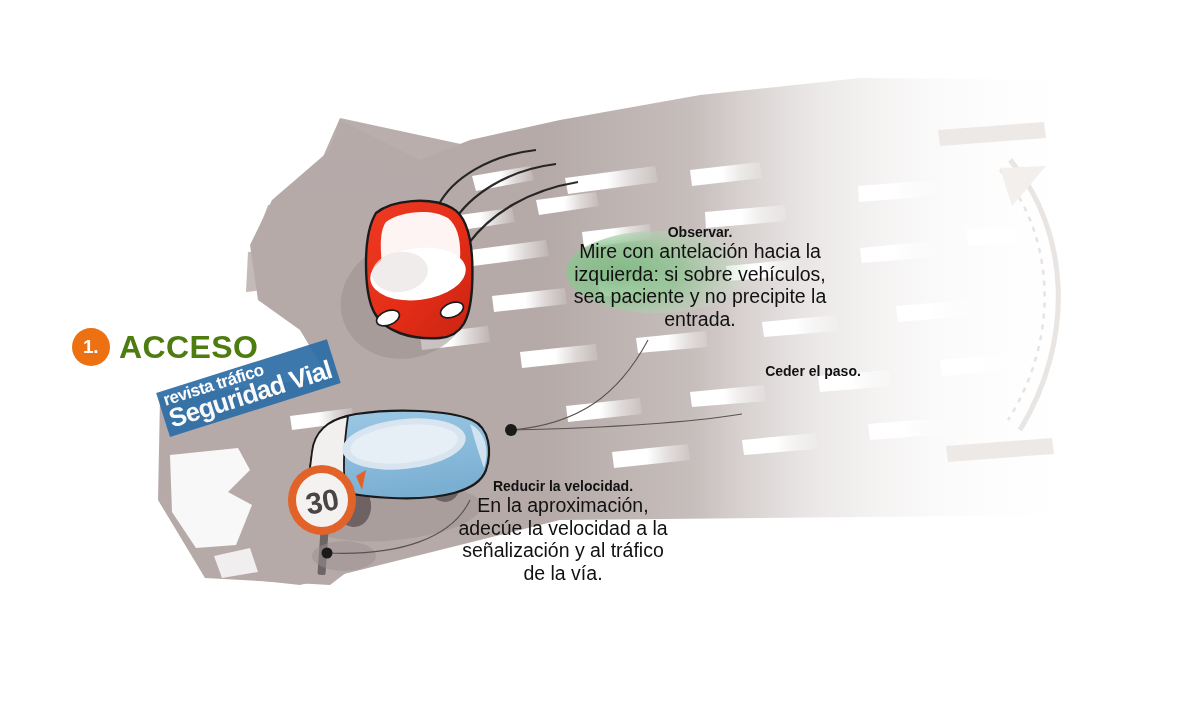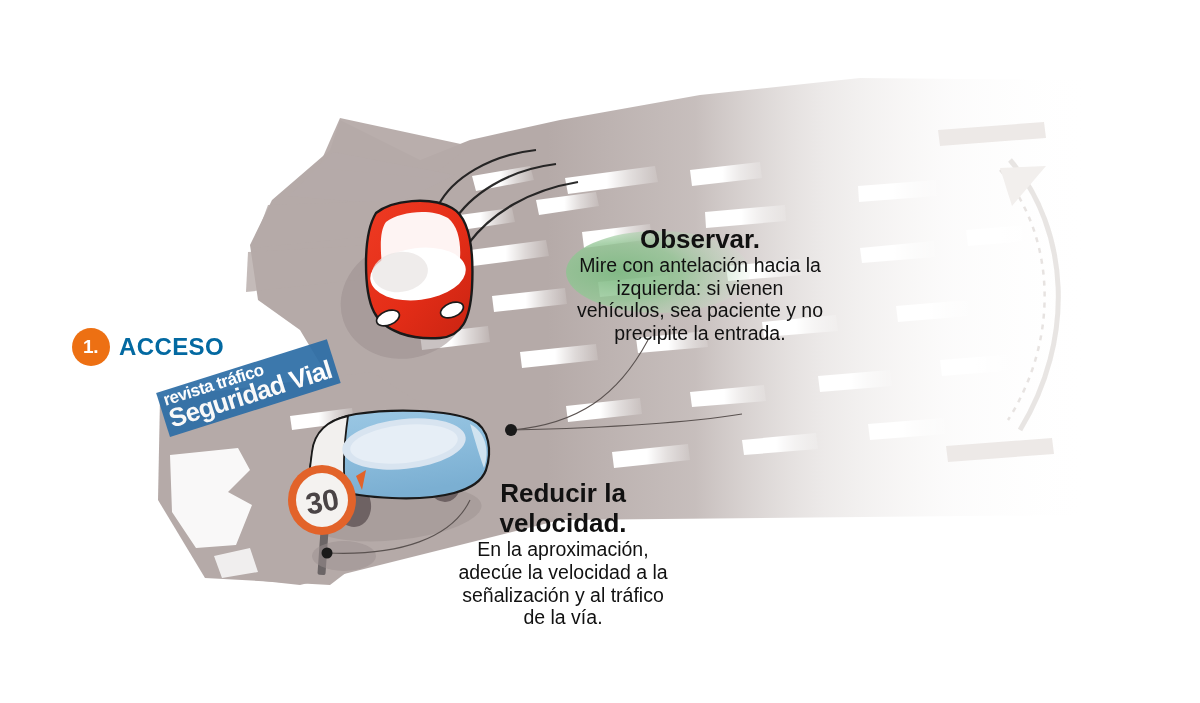--- a/index.html
+++ b/index.html
@@ -17,33 +17,33 @@
     display:flex;align-items:center;gap:9px;
   }
   .step-badge{
     width:38px;height:38px;border-radius:50%;
     background:#ED7013;color:#ffffff;
     display:flex;align-items:center;justify-content:center;
     font-size:19px;font-weight:bold;letter-spacing:-.4px;
     padding-right:1px;box-sizing:border-box;
   }
   .step-title{
-    font-size:24px;font-weight:bold;color:#0369a1;letter-spacing:.4px;
+    font-size:32px;font-weight:bold;color:#4d7c0f;letter-spacing:.4px;
     white-space:nowrap;
   }
 
   
   .note{position:absolute;color:#111111;text-align:center;line-height:1.16;}
   .note .hd{font-weight:bold;display:block;}
   .note .bd{display:block;font-weight:normal;}
 
   #note-observar{left:571px;top:224px;width:258px;font-size:19.5px;}
   #note-ceder{left:723px;top:363px;width:180px;font-size:19.5px;}
   #note-reducir{left:458px;top:478px;width:210px;font-size:19.5px;}
-  #note-observar .hd,#note-ceder .hd,#note-reducir .hd{font-size:26px;}
+  #note-observar .hd,#note-ceder .hd,#note-reducir .hd{font-size:14px;}
 
   
   .wm{
     position:absolute;left:163px;top:392px;
     transform:rotate(-17.5deg);transform-origin:0 50%;
     background:#2E6EA6;color:#ffffff;
     padding:2px 5px 4px 5px;opacity:.93;
     line-height:.92;
   }
   .wm .l1{font-size:17px;font-weight:bold;letter-spacing:-.5px;display:block;}
@@ -215,24 +215,25 @@
     <span class="l2">Seguridad Vial</span>
   </div>
 
   <div class="step-row">
     <div class="step-badge">1.</div>
     <div class="step-title">ACCESO</div>
   </div>
 
   <div class="note" id="note-observar">
     <span class="hd">Observar.</span>
-    <span class="bd">Mire con antelación hacia la izquierda: si vienen vehículos, sea paciente y no precipite la entrada.</span>
+    <span class="bd">Mire con antelación hacia la izquierda: si sobre vehículos, sea paciente y no precipite la entrada.</span>
   </div>
 
   <div class="note" id="note-ceder">
+    <span class="hd">Ceder el paso.</span>
   </div>
 
   <div class="note" id="note-reducir">
     <span class="hd">Reducir la velocidad.</span>
     <span class="bd">En la aproximación, adecúe la velocidad a la señalización y al tráfico de la vía.</span>
   </div>
 
 </div>
 
 </body></html>

